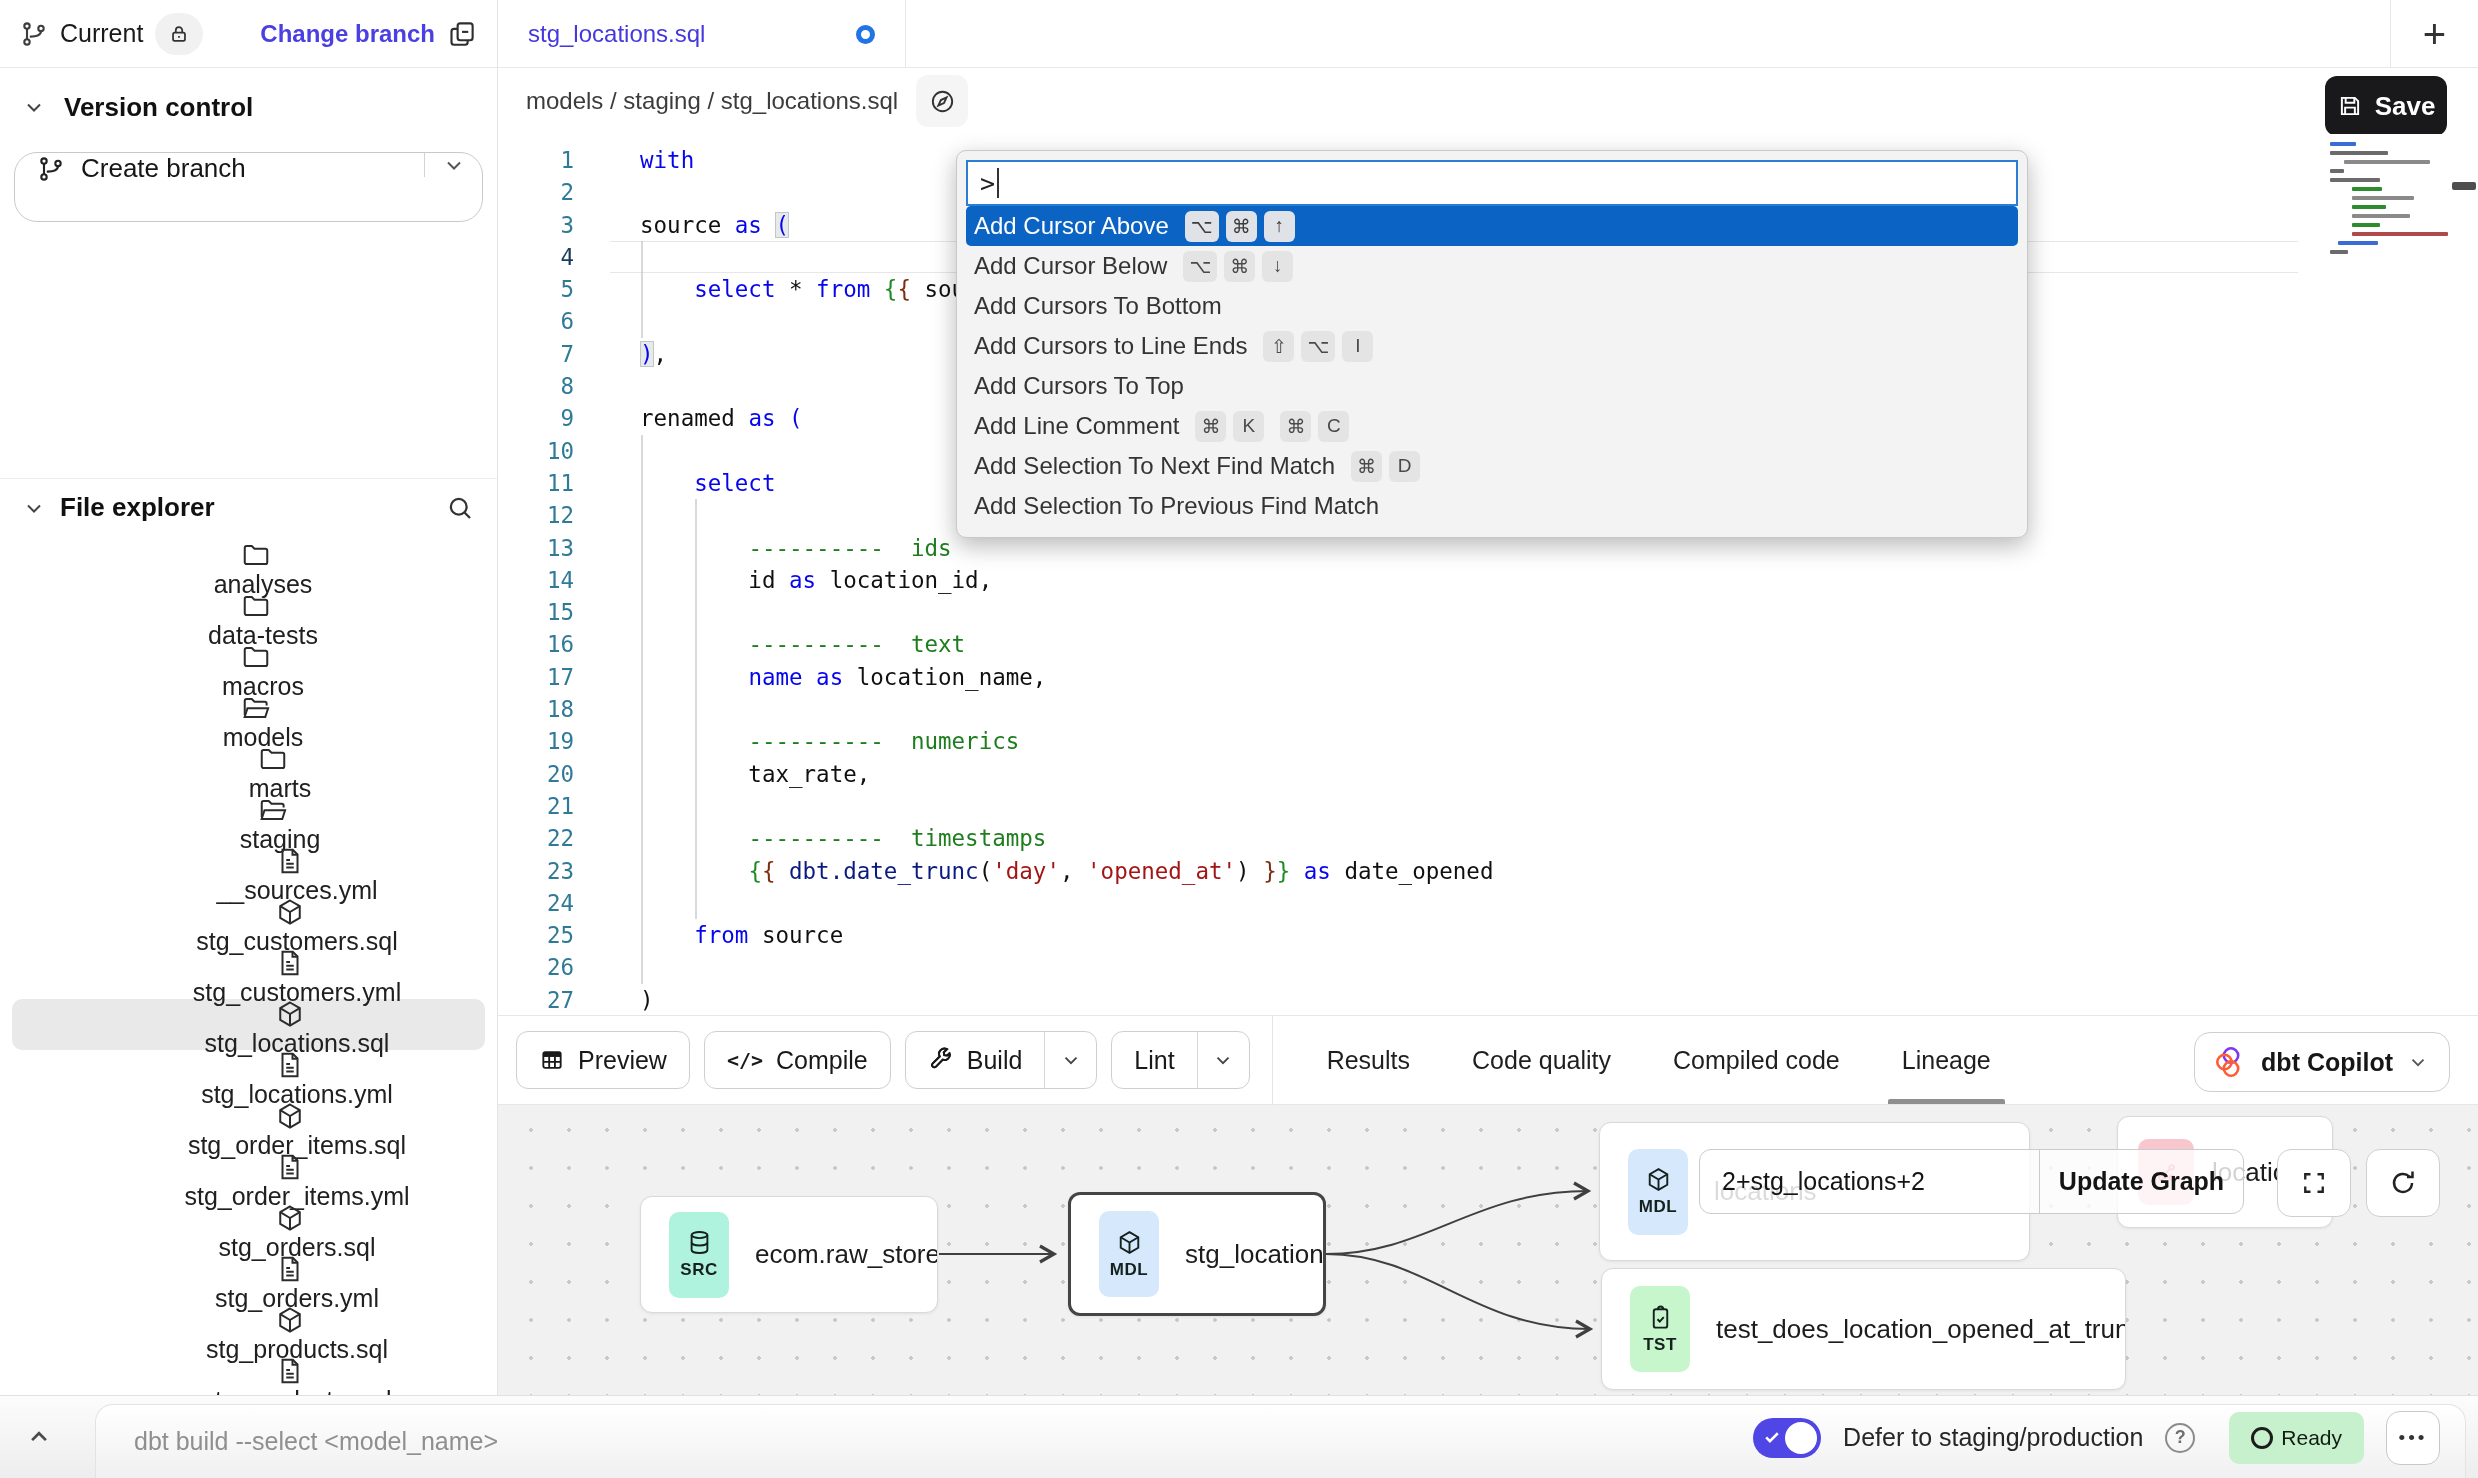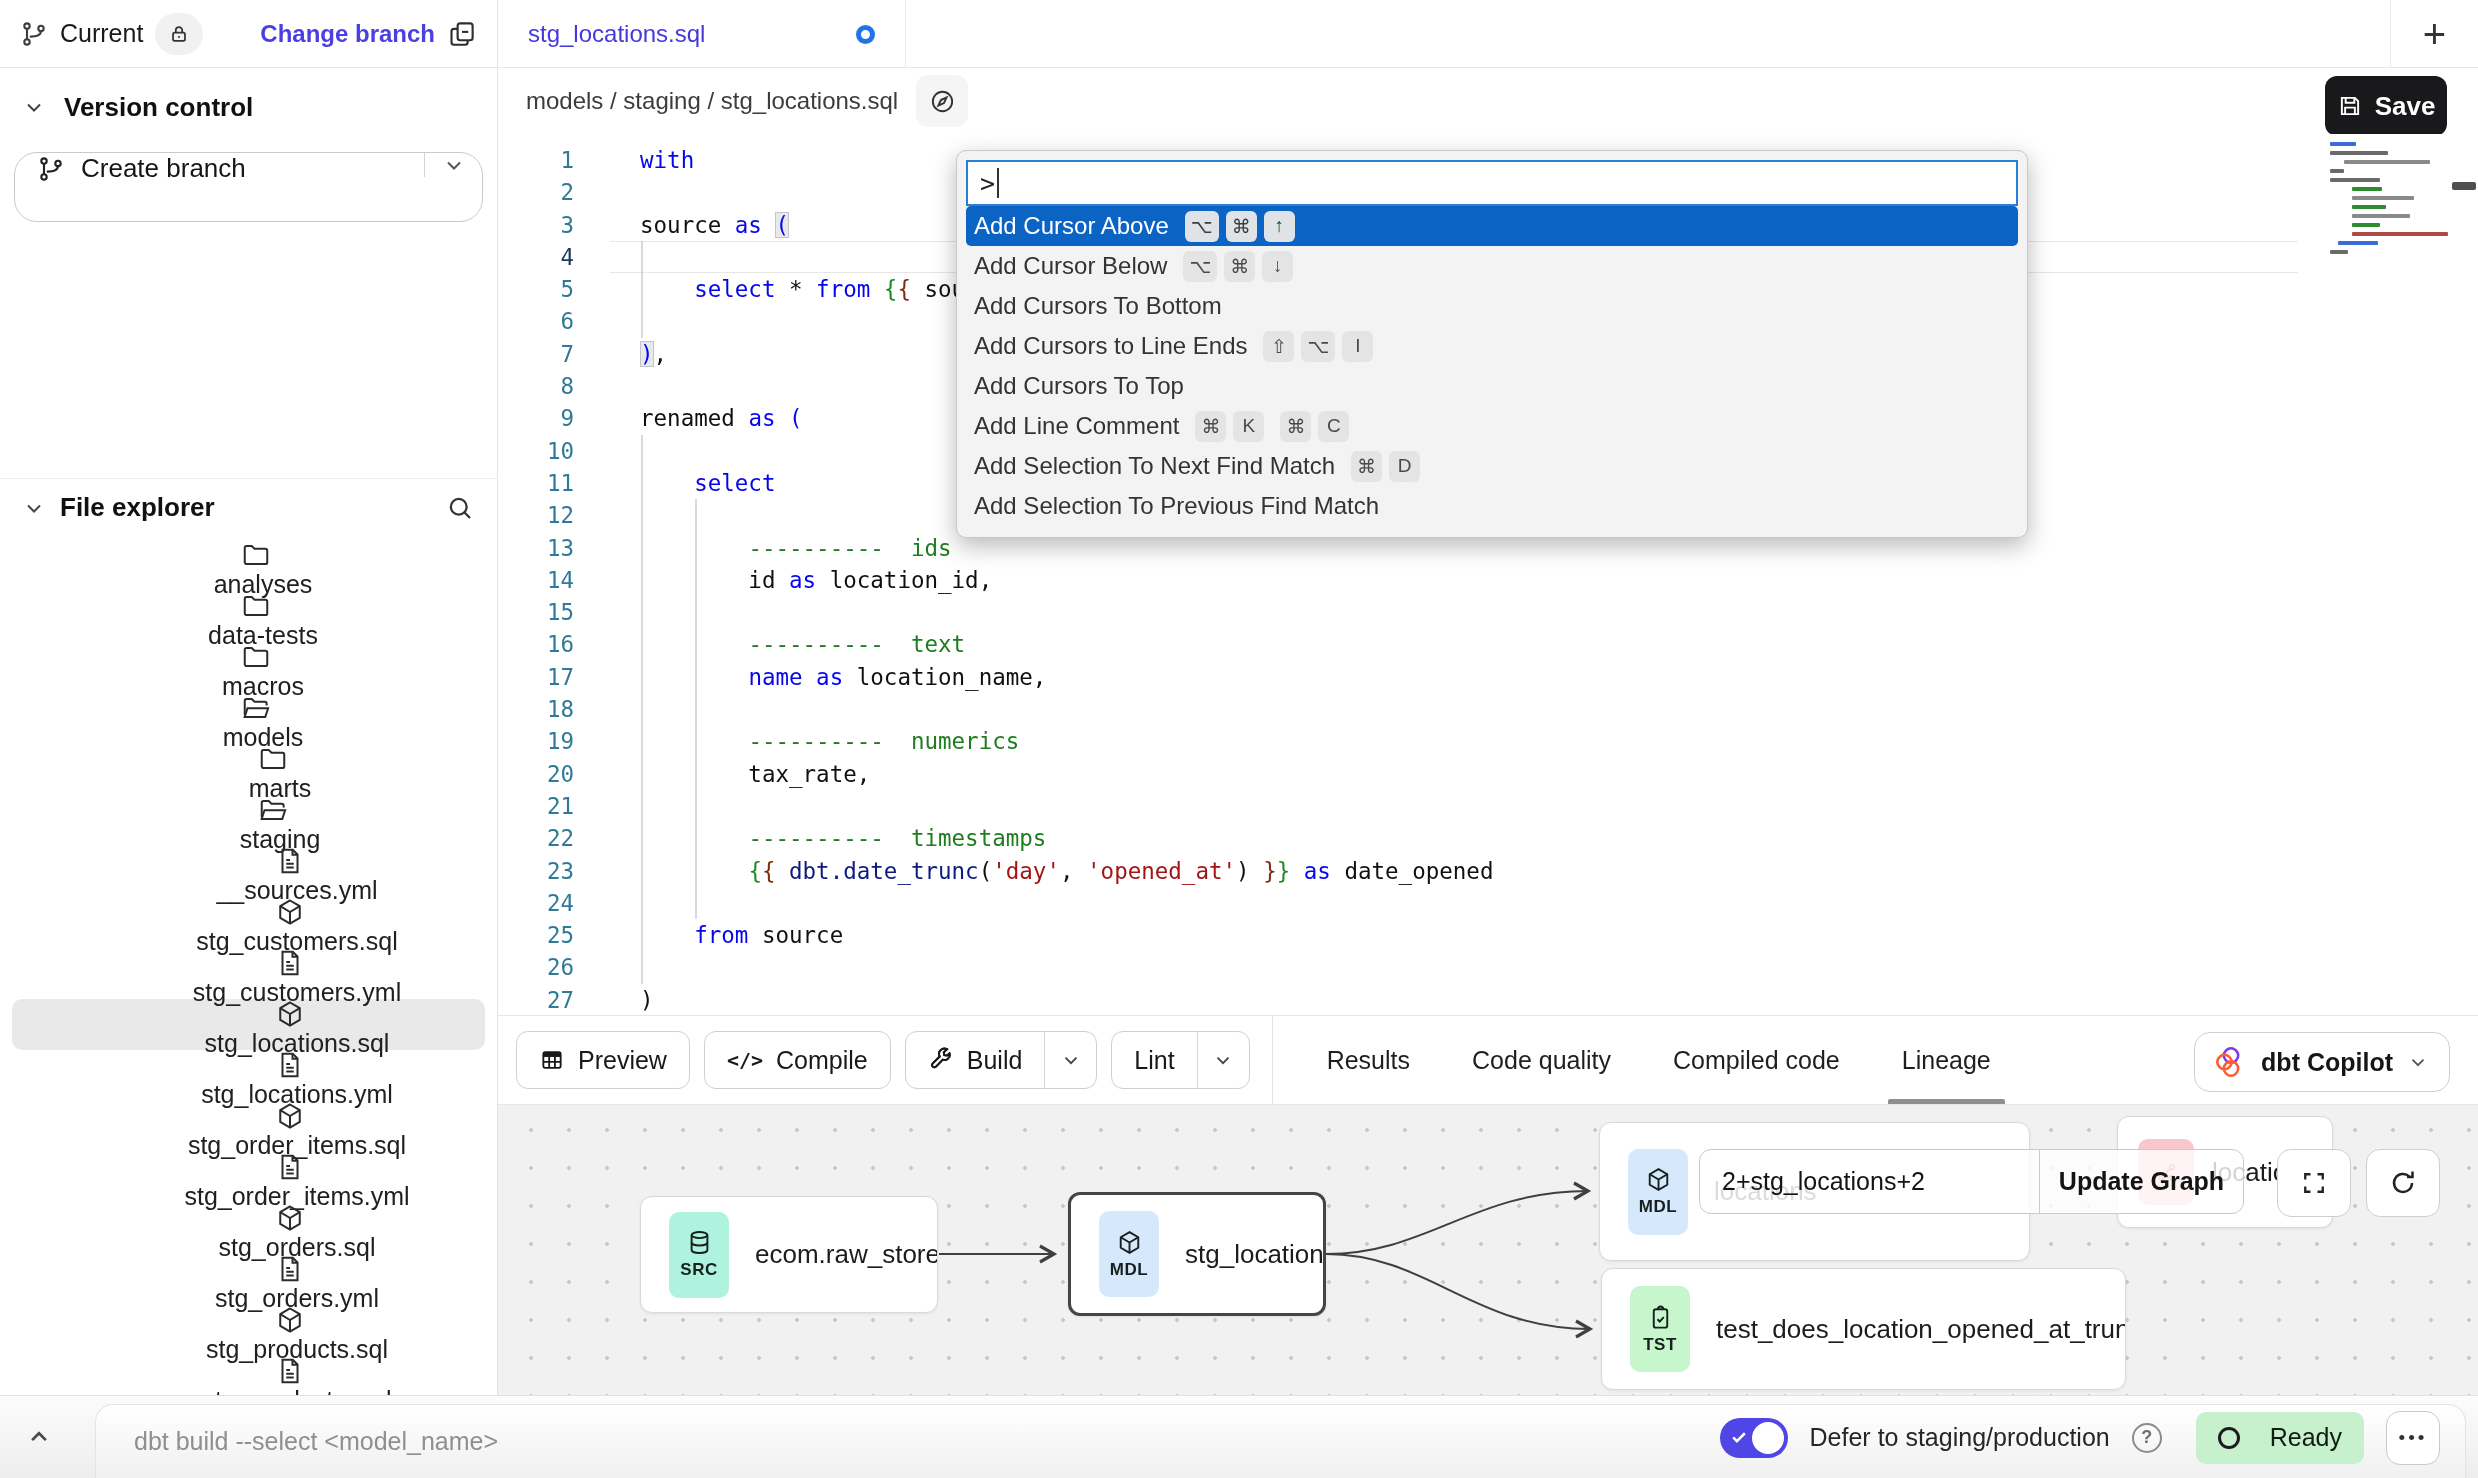--- a/index.html
+++ b/index.html
@@ -98,21 +98,21 @@
   #statusbar { position:absolute; left:0; right:0; top:1395px; height:83px; background:linear-gradient(#fcfcfc,#ededed); border-top:1px solid #e2e2e2; }
   #cmd-field { position:absolute; left:95px; right:12px; top:8px; bottom:0; background:linear-gradient(#ffffff,#f0f0f0); border:1px solid #e3e3e3; border-bottom:none; border-radius:18px 18px 0 0; display:flex; align-items:center; padding-left:38px; }
   #cmd-field .ph { font-size:25px; color:#8f8f8f; }
   #sb-caret { position:absolute; left:24px; top:26px; color:#4a4a4a; }
   .sb-controls { position:absolute; right:38px; top:0; height:83px; display:flex; align-items:center; gap:22px; z-index:2; }
   .toggle { width:68px; height:40px; border-radius:20px; background:#4f46e5; position:relative; flex:none; }
   .toggle .knob { position:absolute; right:4px; top:4px; width:32px; height:32px; border-radius:50%; background:#fff; }
   .toggle .tick { position:absolute; left:9px; top:9px; }
   .defer-label { font-size:25px; color:#262626; }
   .help-ico { width:30px; height:30px; border-radius:50%; border:2px solid #8b8b8b; color:#6e6e6e; font-size:18px; font-weight:700; display:flex; align-items:center; justify-content:center; }
-  #ready-pill { height:52px; border-radius:10px; background:#c7f0cd; display:flex; align-items:center; gap:30px; padding:0 22px; font-size:25px; color:#101c12; margin-left:12px; }
+  #ready-pill { height:52px; border-radius:10px; background:#c7f0cd; display:flex; align-items:center; gap:8px; padding:0 22px; font-size:21px; color:#101c12; margin-left:12px; }
   .ready-ring { width:22px; height:22px; border-radius:50%; border:3px solid #1c1c1c; }
   #dots-btn { width:54px; height:54px; border-radius:14px; border:1.5px solid #c9c9c9; background:#fff; display:flex; align-items:center; justify-content:center; font-size:19px; letter-spacing:3px; color:#333; }
 </style>
 </head>
 <body>
 
 <div id="app">
 
   <div id="sidebar">
     <div class="vc-top">

